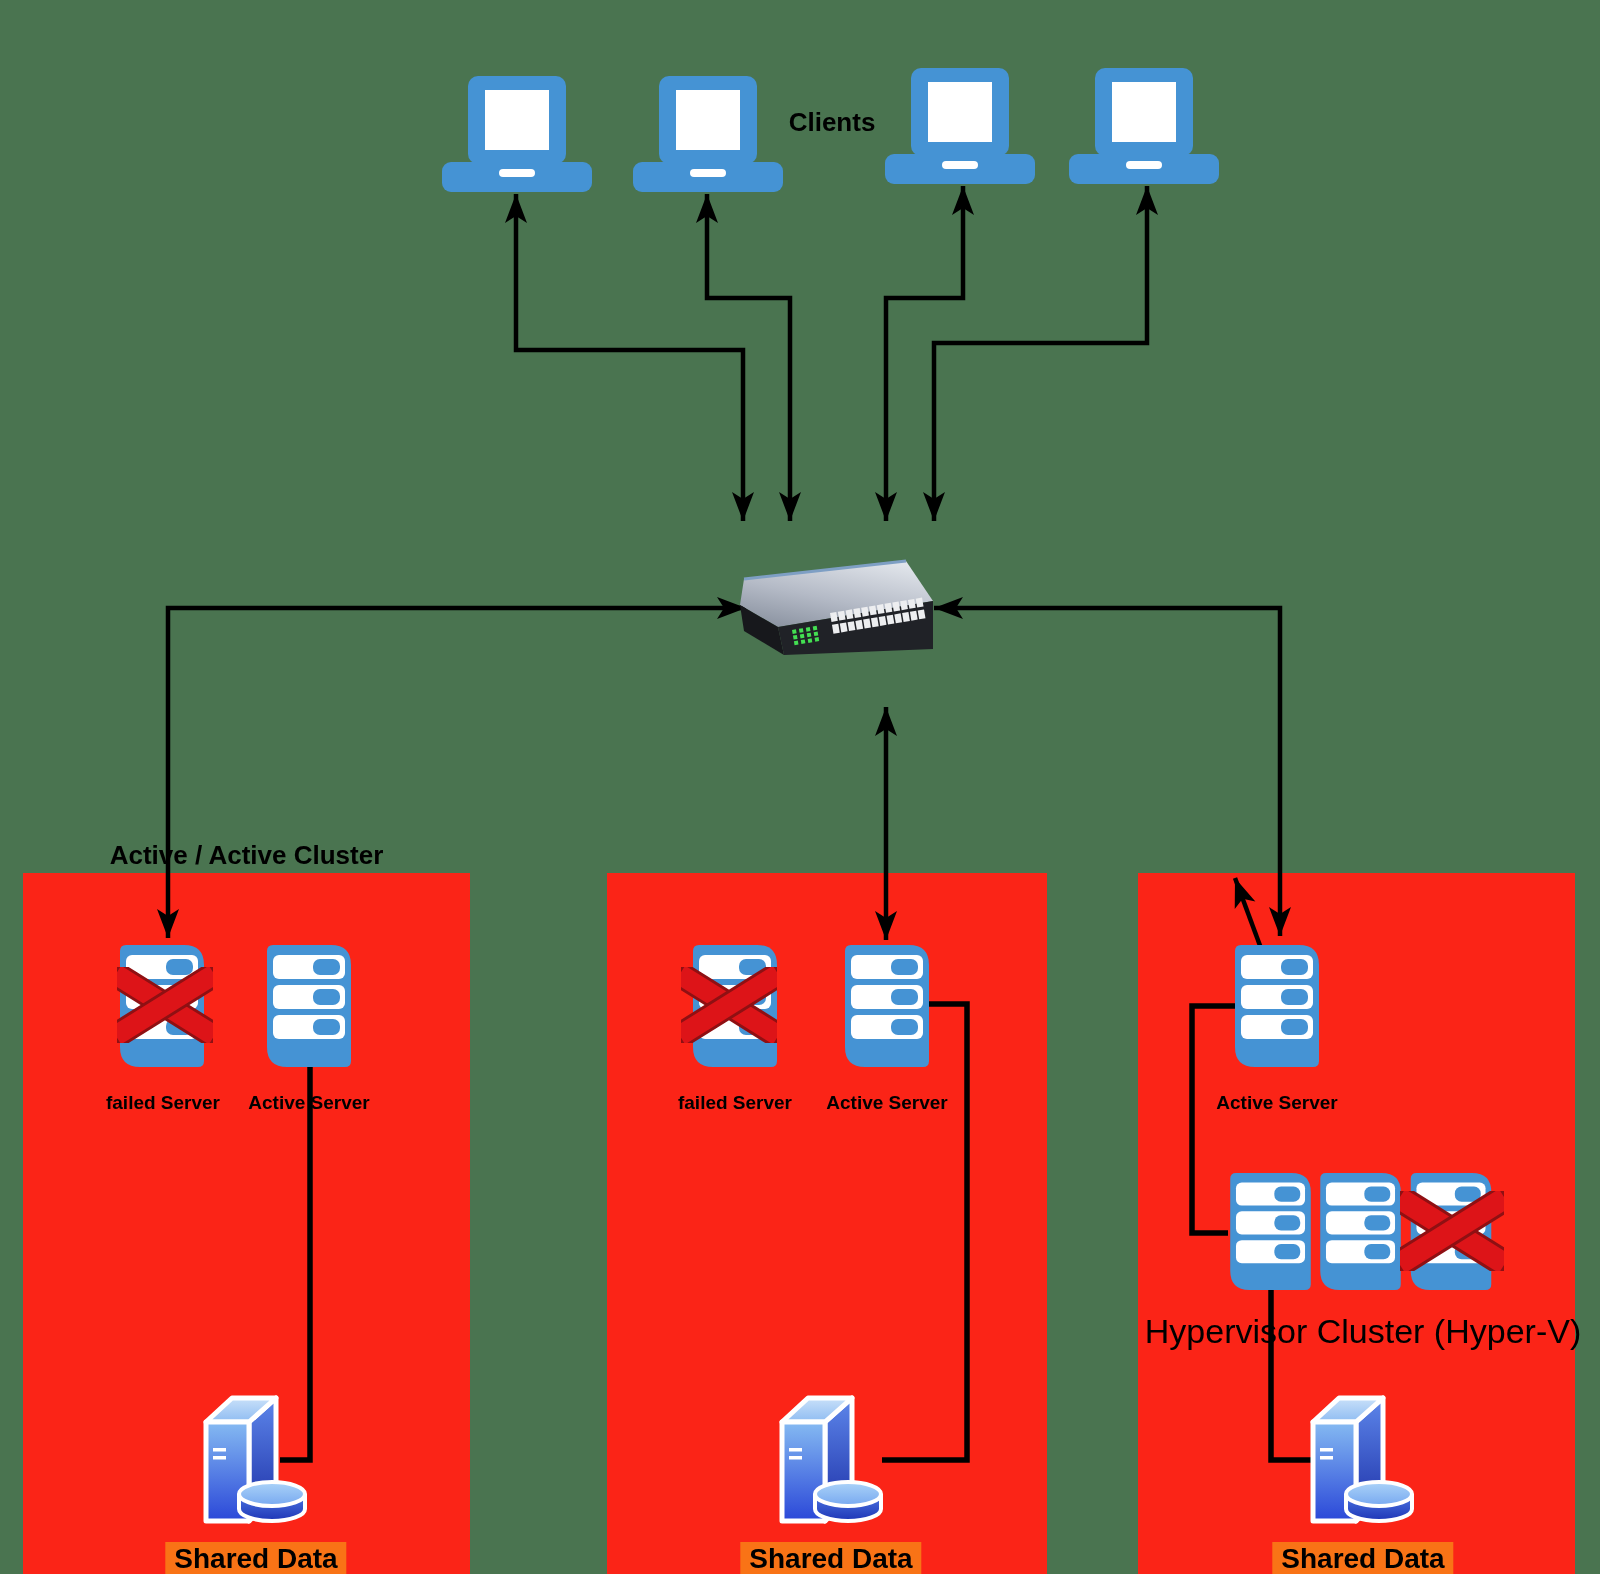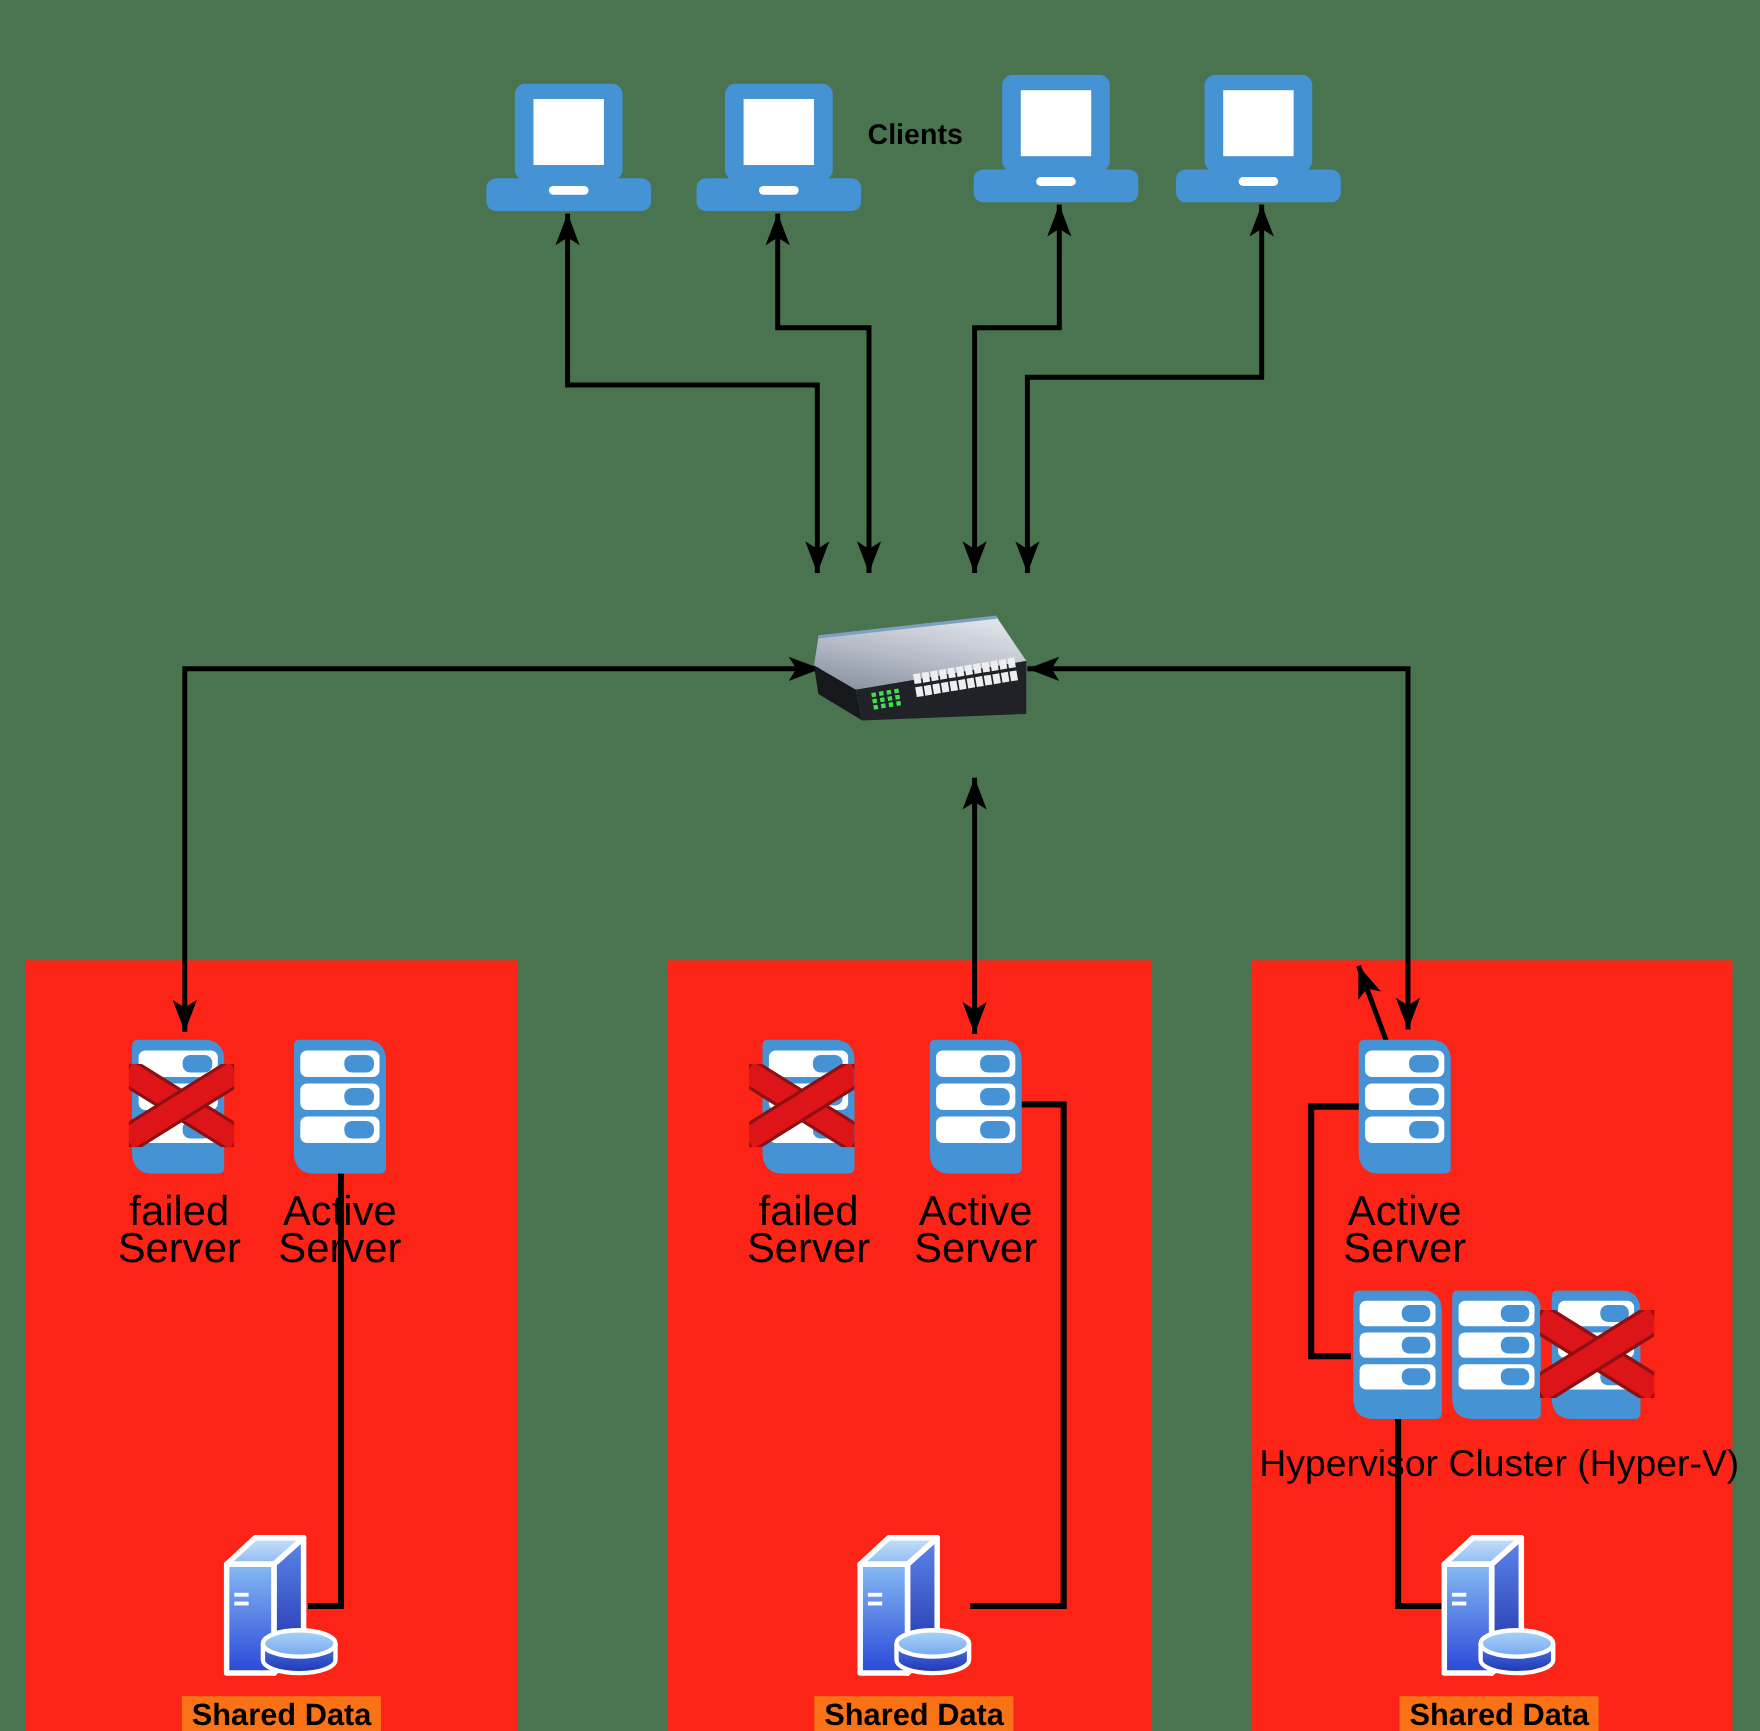--- a/index.html
+++ b/index.html
@@ -8,21 +8,21 @@
     --line:#000;
   }
   html,body{margin:0;padding:0;background:var(--background);}
   .canvas{position:relative;width:1600px;height:1574px;background:var(--background);
           font-family:"Liberation Sans",sans-serif;overflow:hidden;margin-top:45px;}
   .panel{position:absolute;background:var(--panel);}
   .connectors{position:absolute;left:0;top:0;width:1600px;height:1574px;z-index:2;}
   .icon{position:absolute;z-index:3;}
   .lbl{position:absolute;z-index:4;color:#000;text-align:center;}
   .title{font-weight:700;font-size:26px;line-height:30px;}
-  .srv-lbl{font-weight:400;font-size:38px;line-height:33px;}
+  .srv-lbl{font-weight:700;font-size:19px;line-height:33px;}
   .clients-lbl{font-weight:700;font-size:26px;}
   .cluster-lbl{font-weight:400;font-size:34px;}
   .shared{font-weight:700;font-size:28px;line-height:31px;background:#f97316;
           padding:1px 9px 7px;transform:translateX(-50%);white-space:nowrap;}
 </style>
 </head>
 <body>
 
 <div class="canvas">
 
@@ -233,20 +233,21 @@
     </svg>
   <svg class="icon" style="left:779px;top:1350px;width:106px;height:130px">
       <use href="#sym-shared"></use>
     </svg>
   <svg class="icon" style="left:1310px;top:1350px;width:106px;height:130px">
       <use href="#sym-shared"></use>
     </svg>
 
   <div class="lbl clients-lbl" style="left:762px;top:62px;width:140px">Clients</div>
 
+  <div class="lbl title" style="left:23px;top:795px;width:447px">Active / Active Cluster</div>
 
   <div class="lbl srv-lbl" style="left:93px;top:1041px;width:140px">failed Server</div>
   <div class="lbl srv-lbl" style="left:239px;top:1041px;width:140px">Active Server</div>
   <div class="lbl srv-lbl" style="left:665px;top:1041px;width:140px">failed Server</div>
   <div class="lbl srv-lbl" style="left:817px;top:1041px;width:140px">Active Server</div>
   <div class="lbl srv-lbl" style="left:1207px;top:1041px;width:140px">Active Server</div>
 
   <div class="lbl cluster-lbl" style="left:1138px;top:1267px;width:450px">Hypervisor Cluster (Hyper-V)</div>
 
   <div class="lbl shared" style="left:256px;top:1497px">Shared Data</div>

